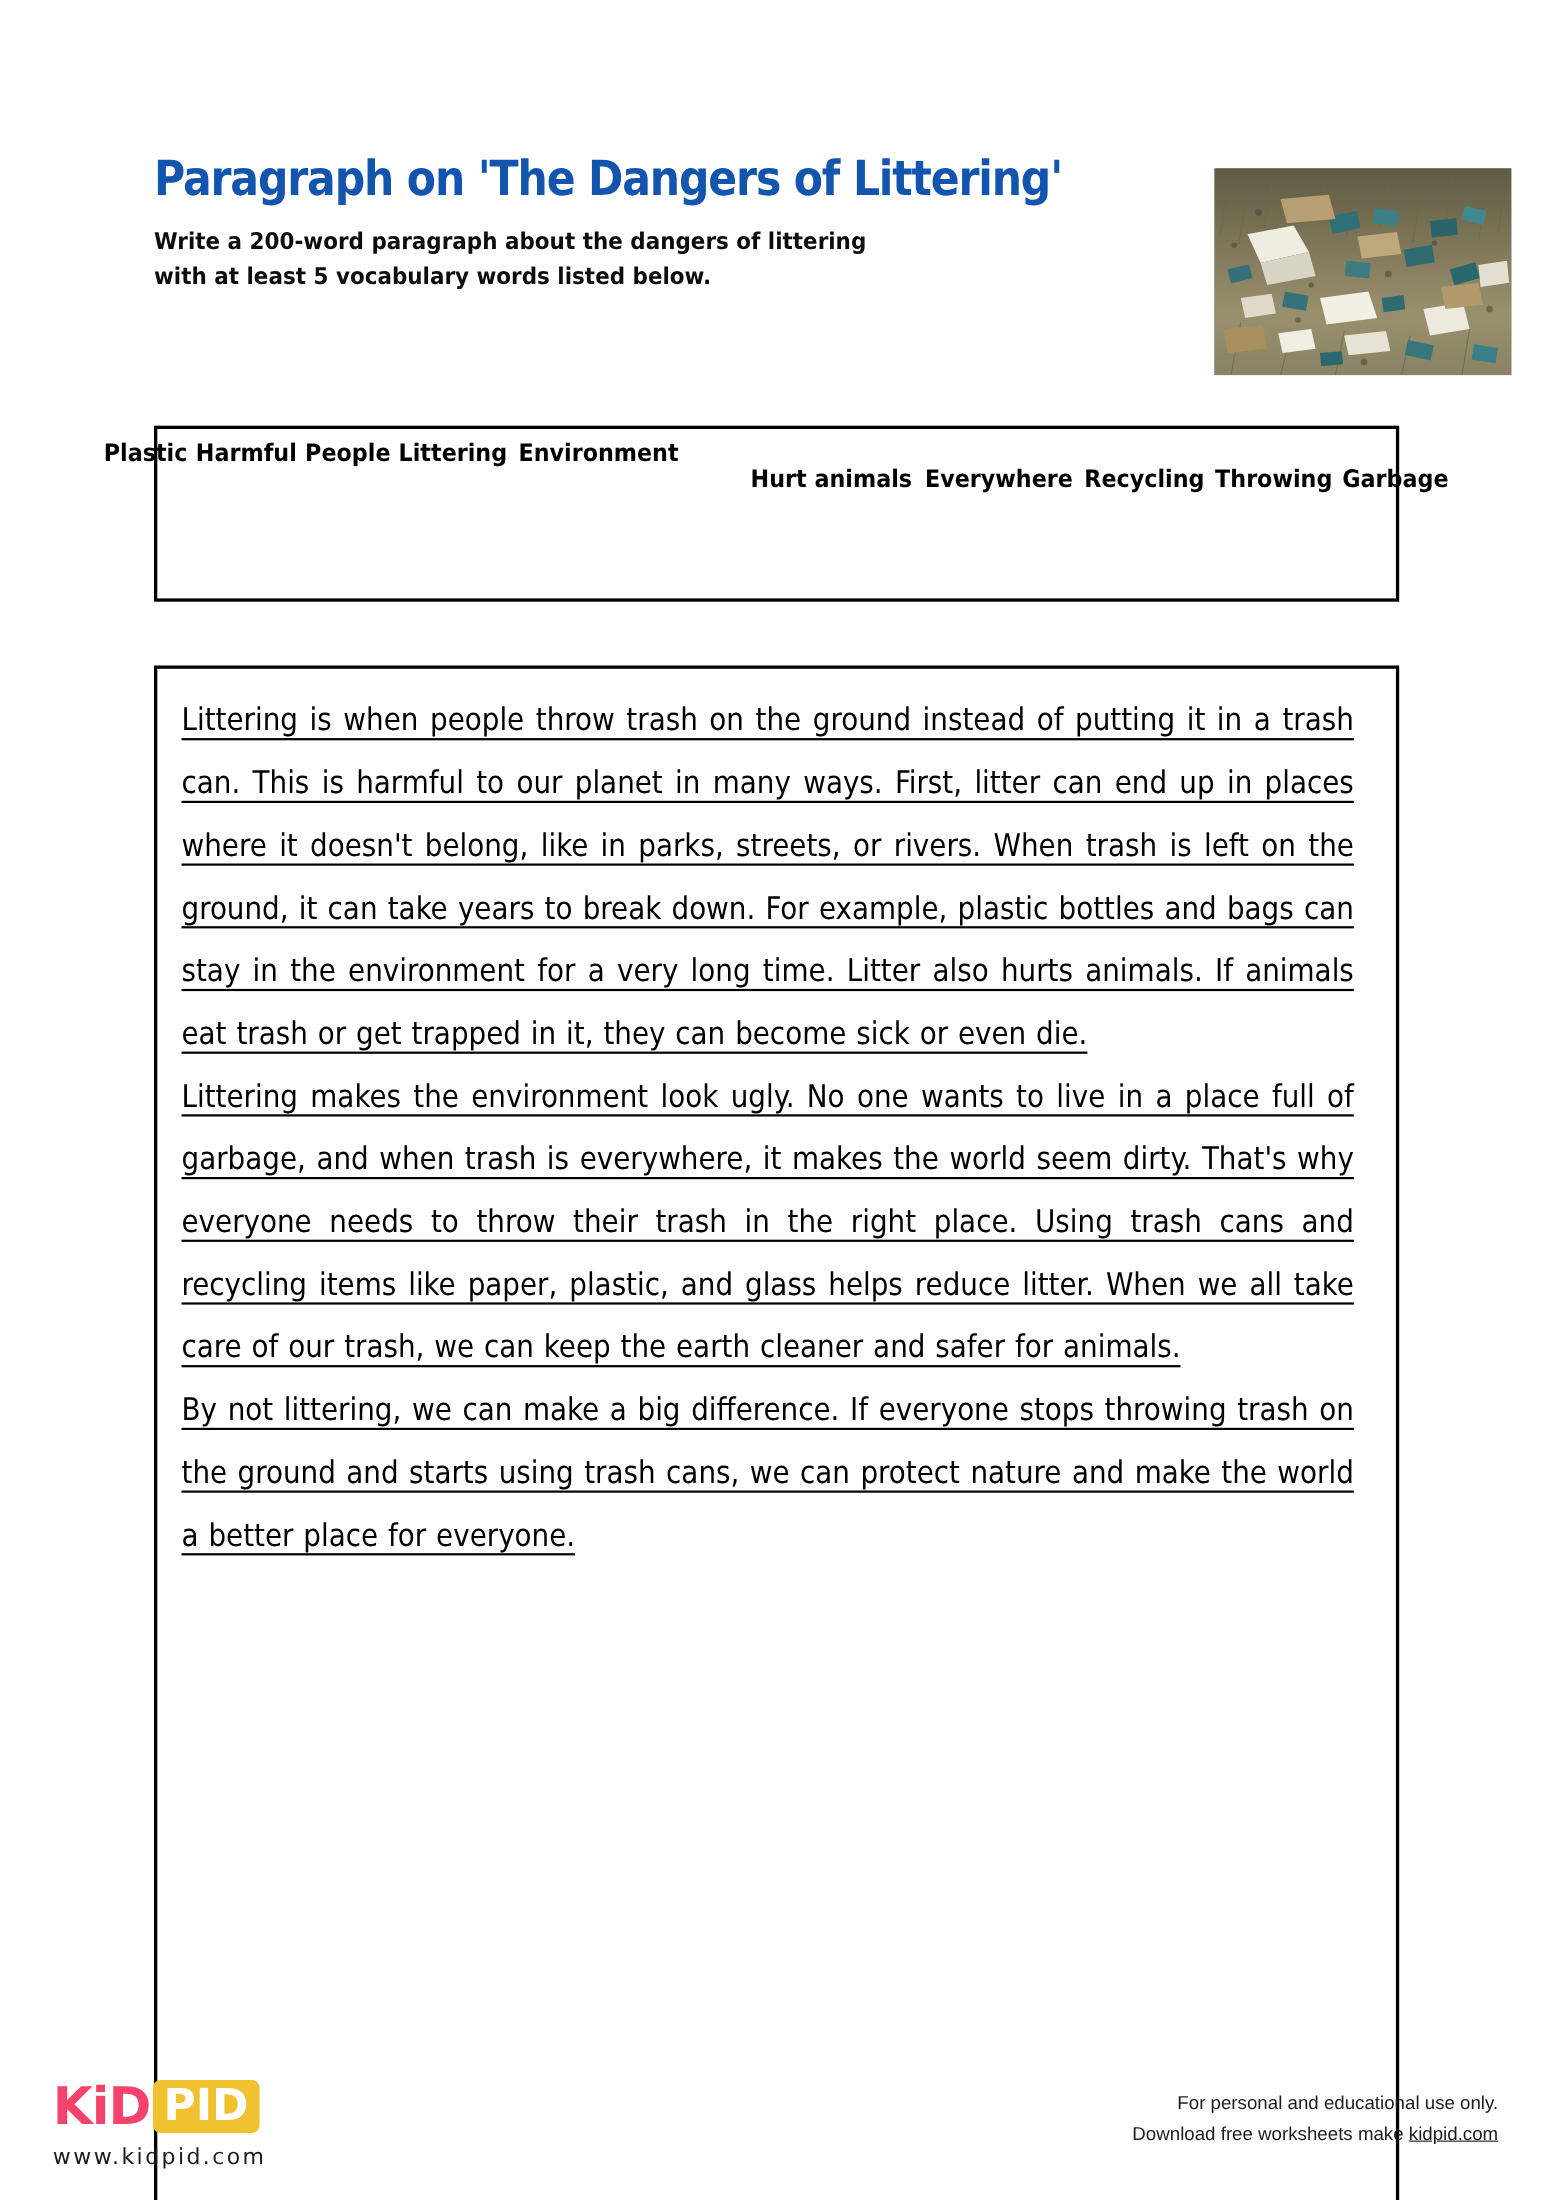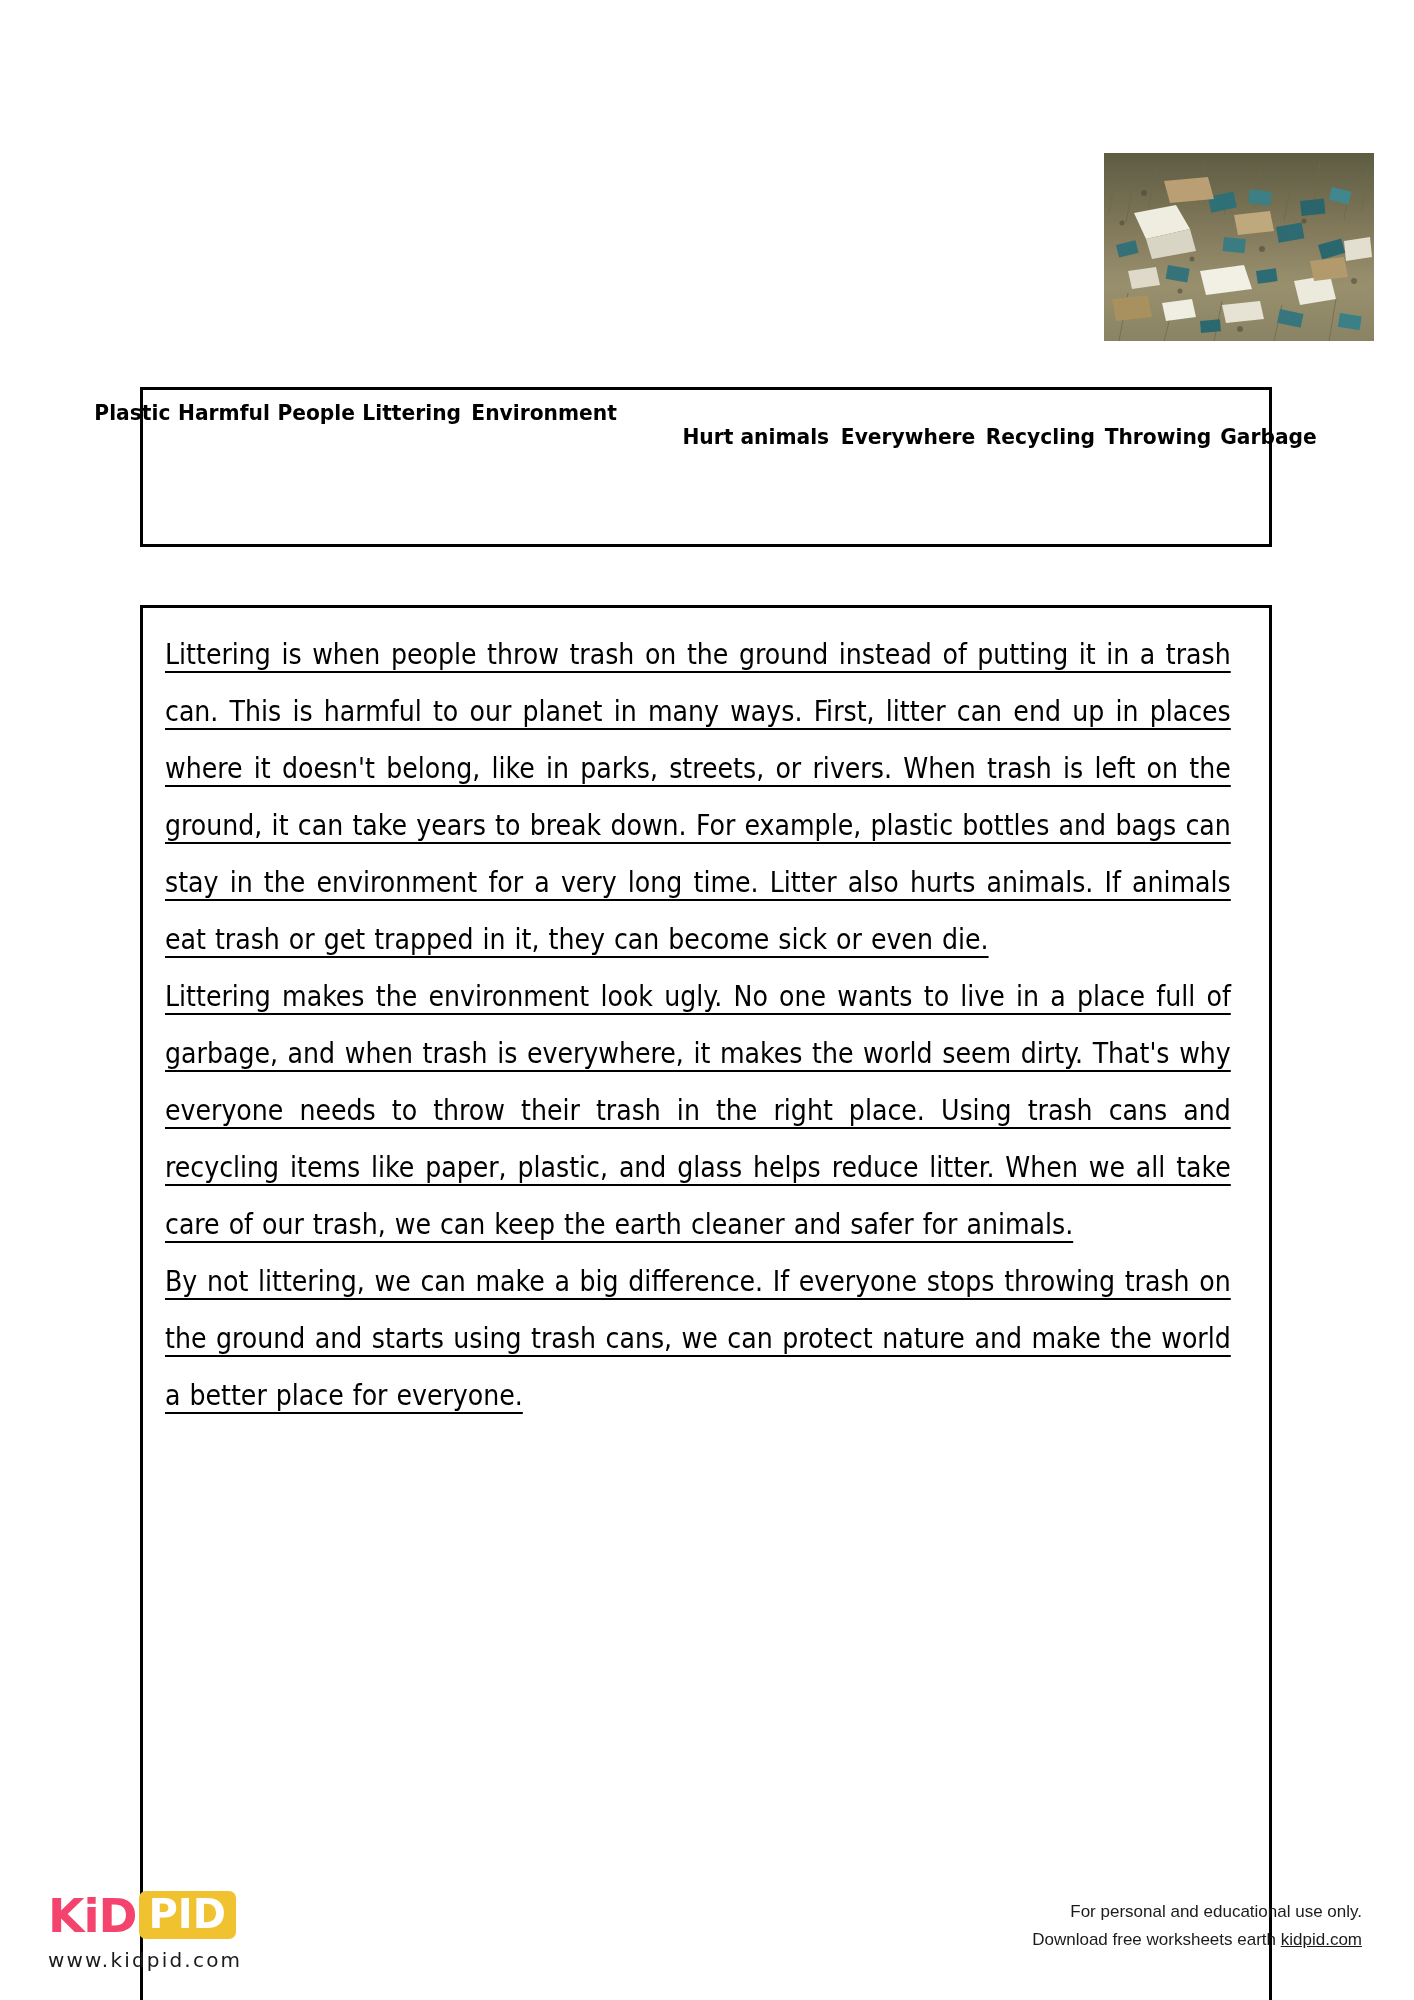--- a/index.html
+++ b/index.html
@@ -184,20 +184,27 @@
   .legal a {
     color: #1b1b1b;
     text-decoration: underline;
   }
 </style>
 </head>
 <body>
 
 <div class="page">
 
+  <div class="header">
+    <div class="title">Paragraph on 'The Dangers of Littering'</div>
+    <div class="subtitle">
+      <div>Write a 200-word paragraph about the dangers of littering</div>
+      <div>with at least 5 vocabulary words listed below.</div>
+    </div>
+  </div>
 
   <div class="photo">
     <svg viewBox="0 0 270 188" preserveAspectRatio="none">
       <defs>
         <linearGradient id="gBg" x1="0" y1="0" x2="0" y2="1">
           <stop offset="0%" stop-color="#5d5c43"></stop>
           <stop offset="35%" stop-color="#7d7557"></stop>
           <stop offset="70%" stop-color="#98906d"></stop>
           <stop offset="100%" stop-color="#8a8364"></stop>
         </linearGradient>
@@ -298,18 +305,18 @@
       <div class="logo-main">
         <span class="logo-kid">KiD</span>
         <span class="logo-pid">PID</span>
       </div>
       <div class="logo-url">www.kidpid.com</div>
     </div>
 
     <div class="legal">
       <div>For personal and educational use only.</div>
       <div>
-        <span>Download free worksheets earth </span><a href="#">kidpid.com</a>
+        <span>Download free worksheets make </span><a href="#">kidpid.com</a>
       </div>
     </div>
   </div>
 
 </div>
 
 </body></html>

